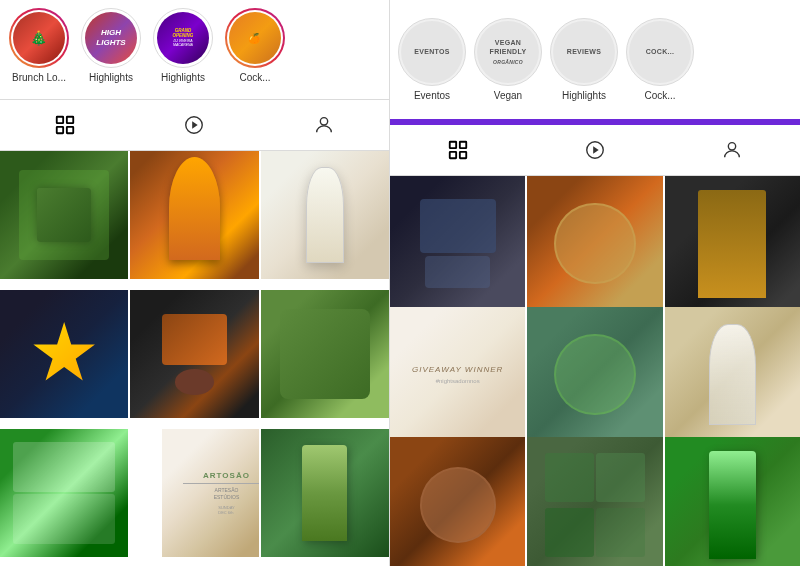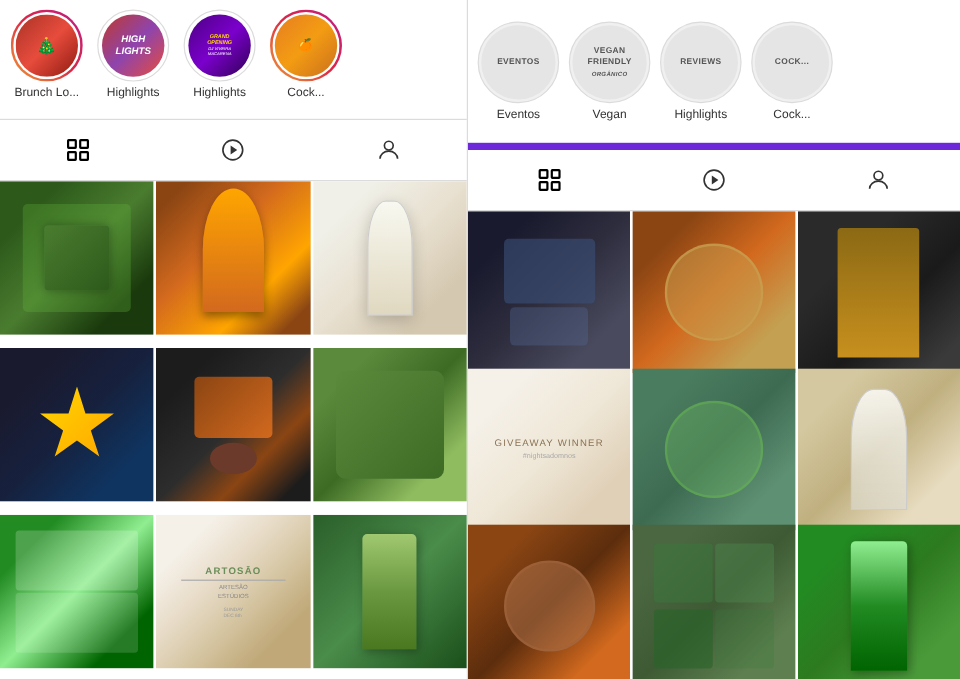--- a/index.html
+++ b/index.html
@@ -124,37 +124,38 @@
     }
 
     
     .lc1 { background: linear-gradient(135deg, #2d5a1b 20%, #4a7c2f 50%, #1a3a0d 80%); }
     .lc2 { background: linear-gradient(135deg, #8B4513 10%, #D2691E 40%, #FFA500 70%, #8B4513 90%); }
     .lc3 { background: linear-gradient(135deg, #f0f0e8 20%, #e8e0d0 50%, #d4c8b0 80%); }
     .lc4 { background: linear-gradient(135deg, #1a1a2e 20%, #16213e 50%, #0f3460 80%); }
     .lc5 { background: linear-gradient(135deg, #1c1c1c 20%, #2d2d2d 50%, #8B4513 70%, #1c1c1c 90%); }
     .lc6 { background: linear-gradient(135deg, #5c8a3c 20%, #3d6b24 50%, #8fbc5f 80%); }
     .lc7 { background: linear-gradient(135deg, #228B22 20%, #90EE90 50%, #006400 80%); }
-    .lc8 { background: linear-gradient(135deg, #f5f0e8 20%, #e8dcc8 40%, #d4c4a0 60%, #c0a878 80%); }
+    .lc8 { background: linear-gradient(135deg, #f5f0e8 20%, #e8dcc8 40%, #d4c4a0 60%, #c0a878 80%); margin-left: 32px; }
 
     
     .rc1 { background: linear-gradient(135deg, #1a1a2e 20%, #2d2d3e 50%, #4a4a5e 80%); }
     .rc2 { background: linear-gradient(135deg, #8B4513 20%, #D2691E 50%, #C4A052 80%); }
     .rc3 { background: linear-gradient(135deg, #2a2a2a 30%, #1a1a1a 60%, #3a3a3a 90%); }
     .rc4 { background: linear-gradient(135deg, #f5f0e8 20%, #efe8d8 50%, #e0d0b8 80%); }
     .rc5 { background: linear-gradient(135deg, #4a7c5f 20%, #3d6b52 50%, #5e9073 80%); }
     .rc6 { background: linear-gradient(135deg, #d4c8a0 20%, #c0b080 50%, #e8dcc0 80%); }
     .rc7 { background: linear-gradient(135deg, #8B4513 20%, #5c2d0d 50%, #D2691E 80%); }
     .rc8 { background: linear-gradient(135deg, #4a6741 20%, #3d5a34 50%, #5e8050 80%); }
     .rc9 { background: linear-gradient(135deg, #228B22 20%, #2d7a1f 50%, #4a9a3a 80%); }
 
     .giveaway-text {
       font-size: 8px;
       color: #8B7355;
       text-align: center;
+      font-style: italic;
       letter-spacing: 1px;
     }
 
     .giveaway-sub {
       font-size: 6px;
       color: #aaa;
       margin-top: 2px;
     }
 
     

